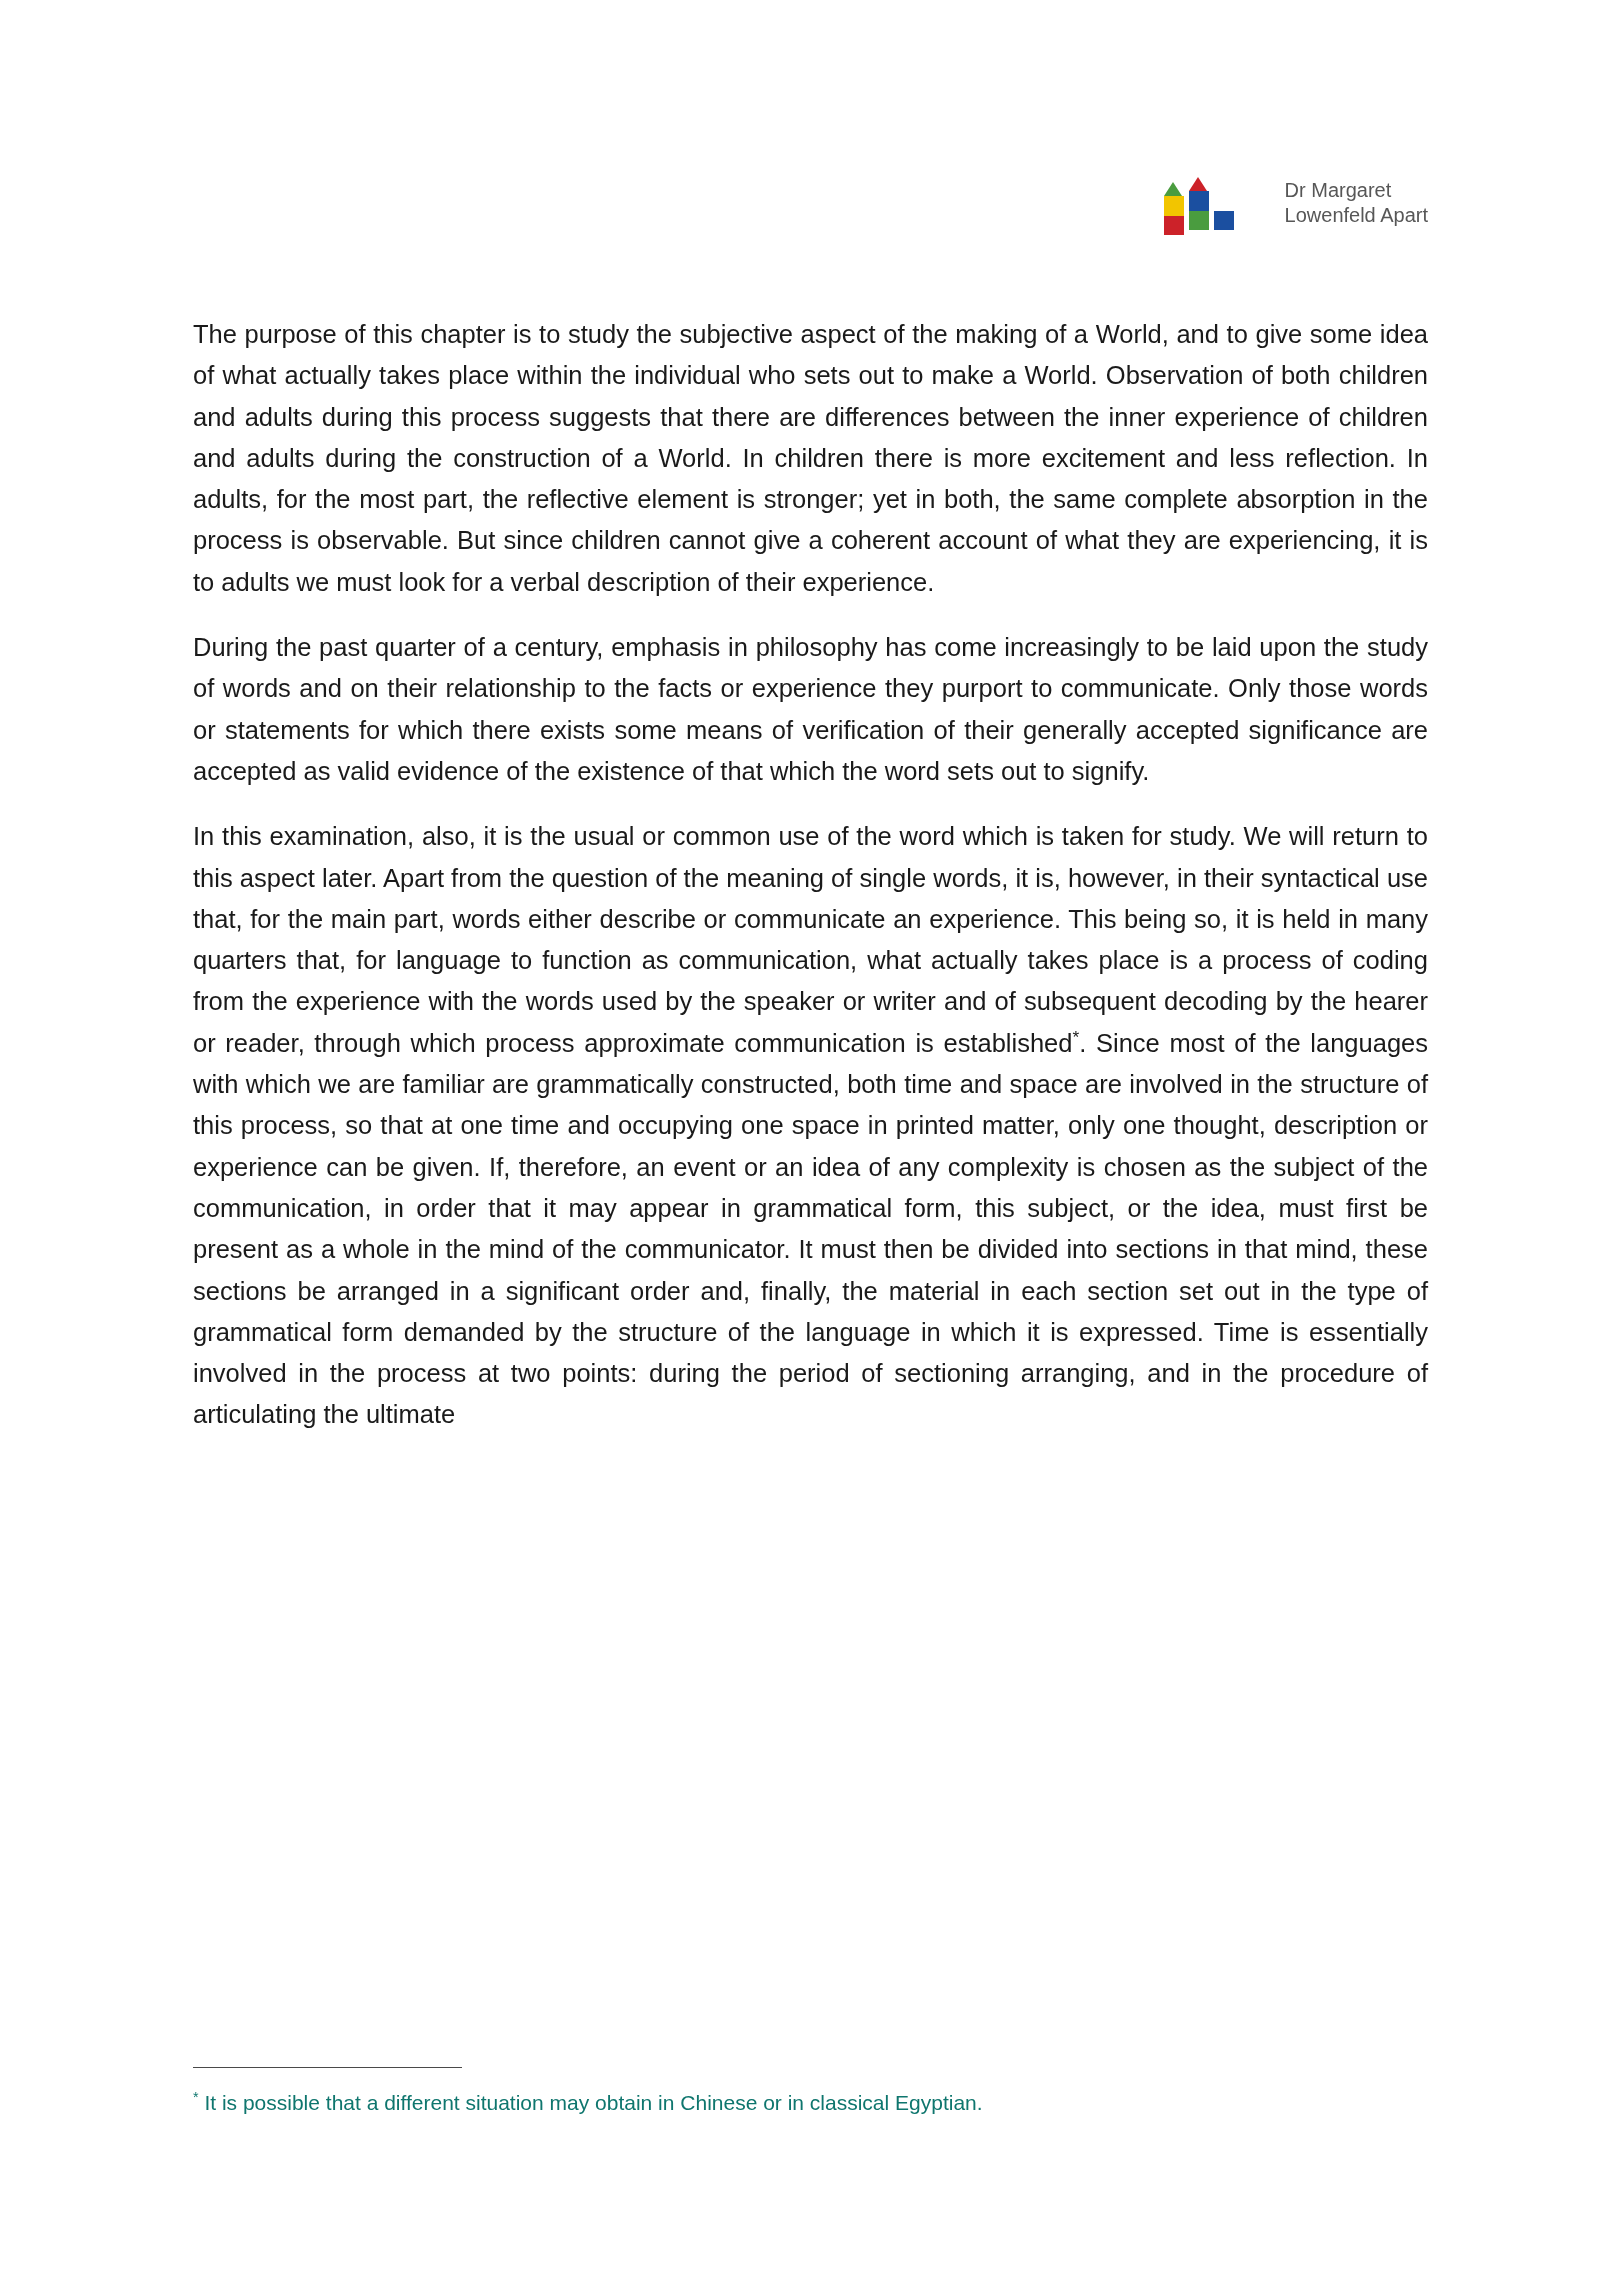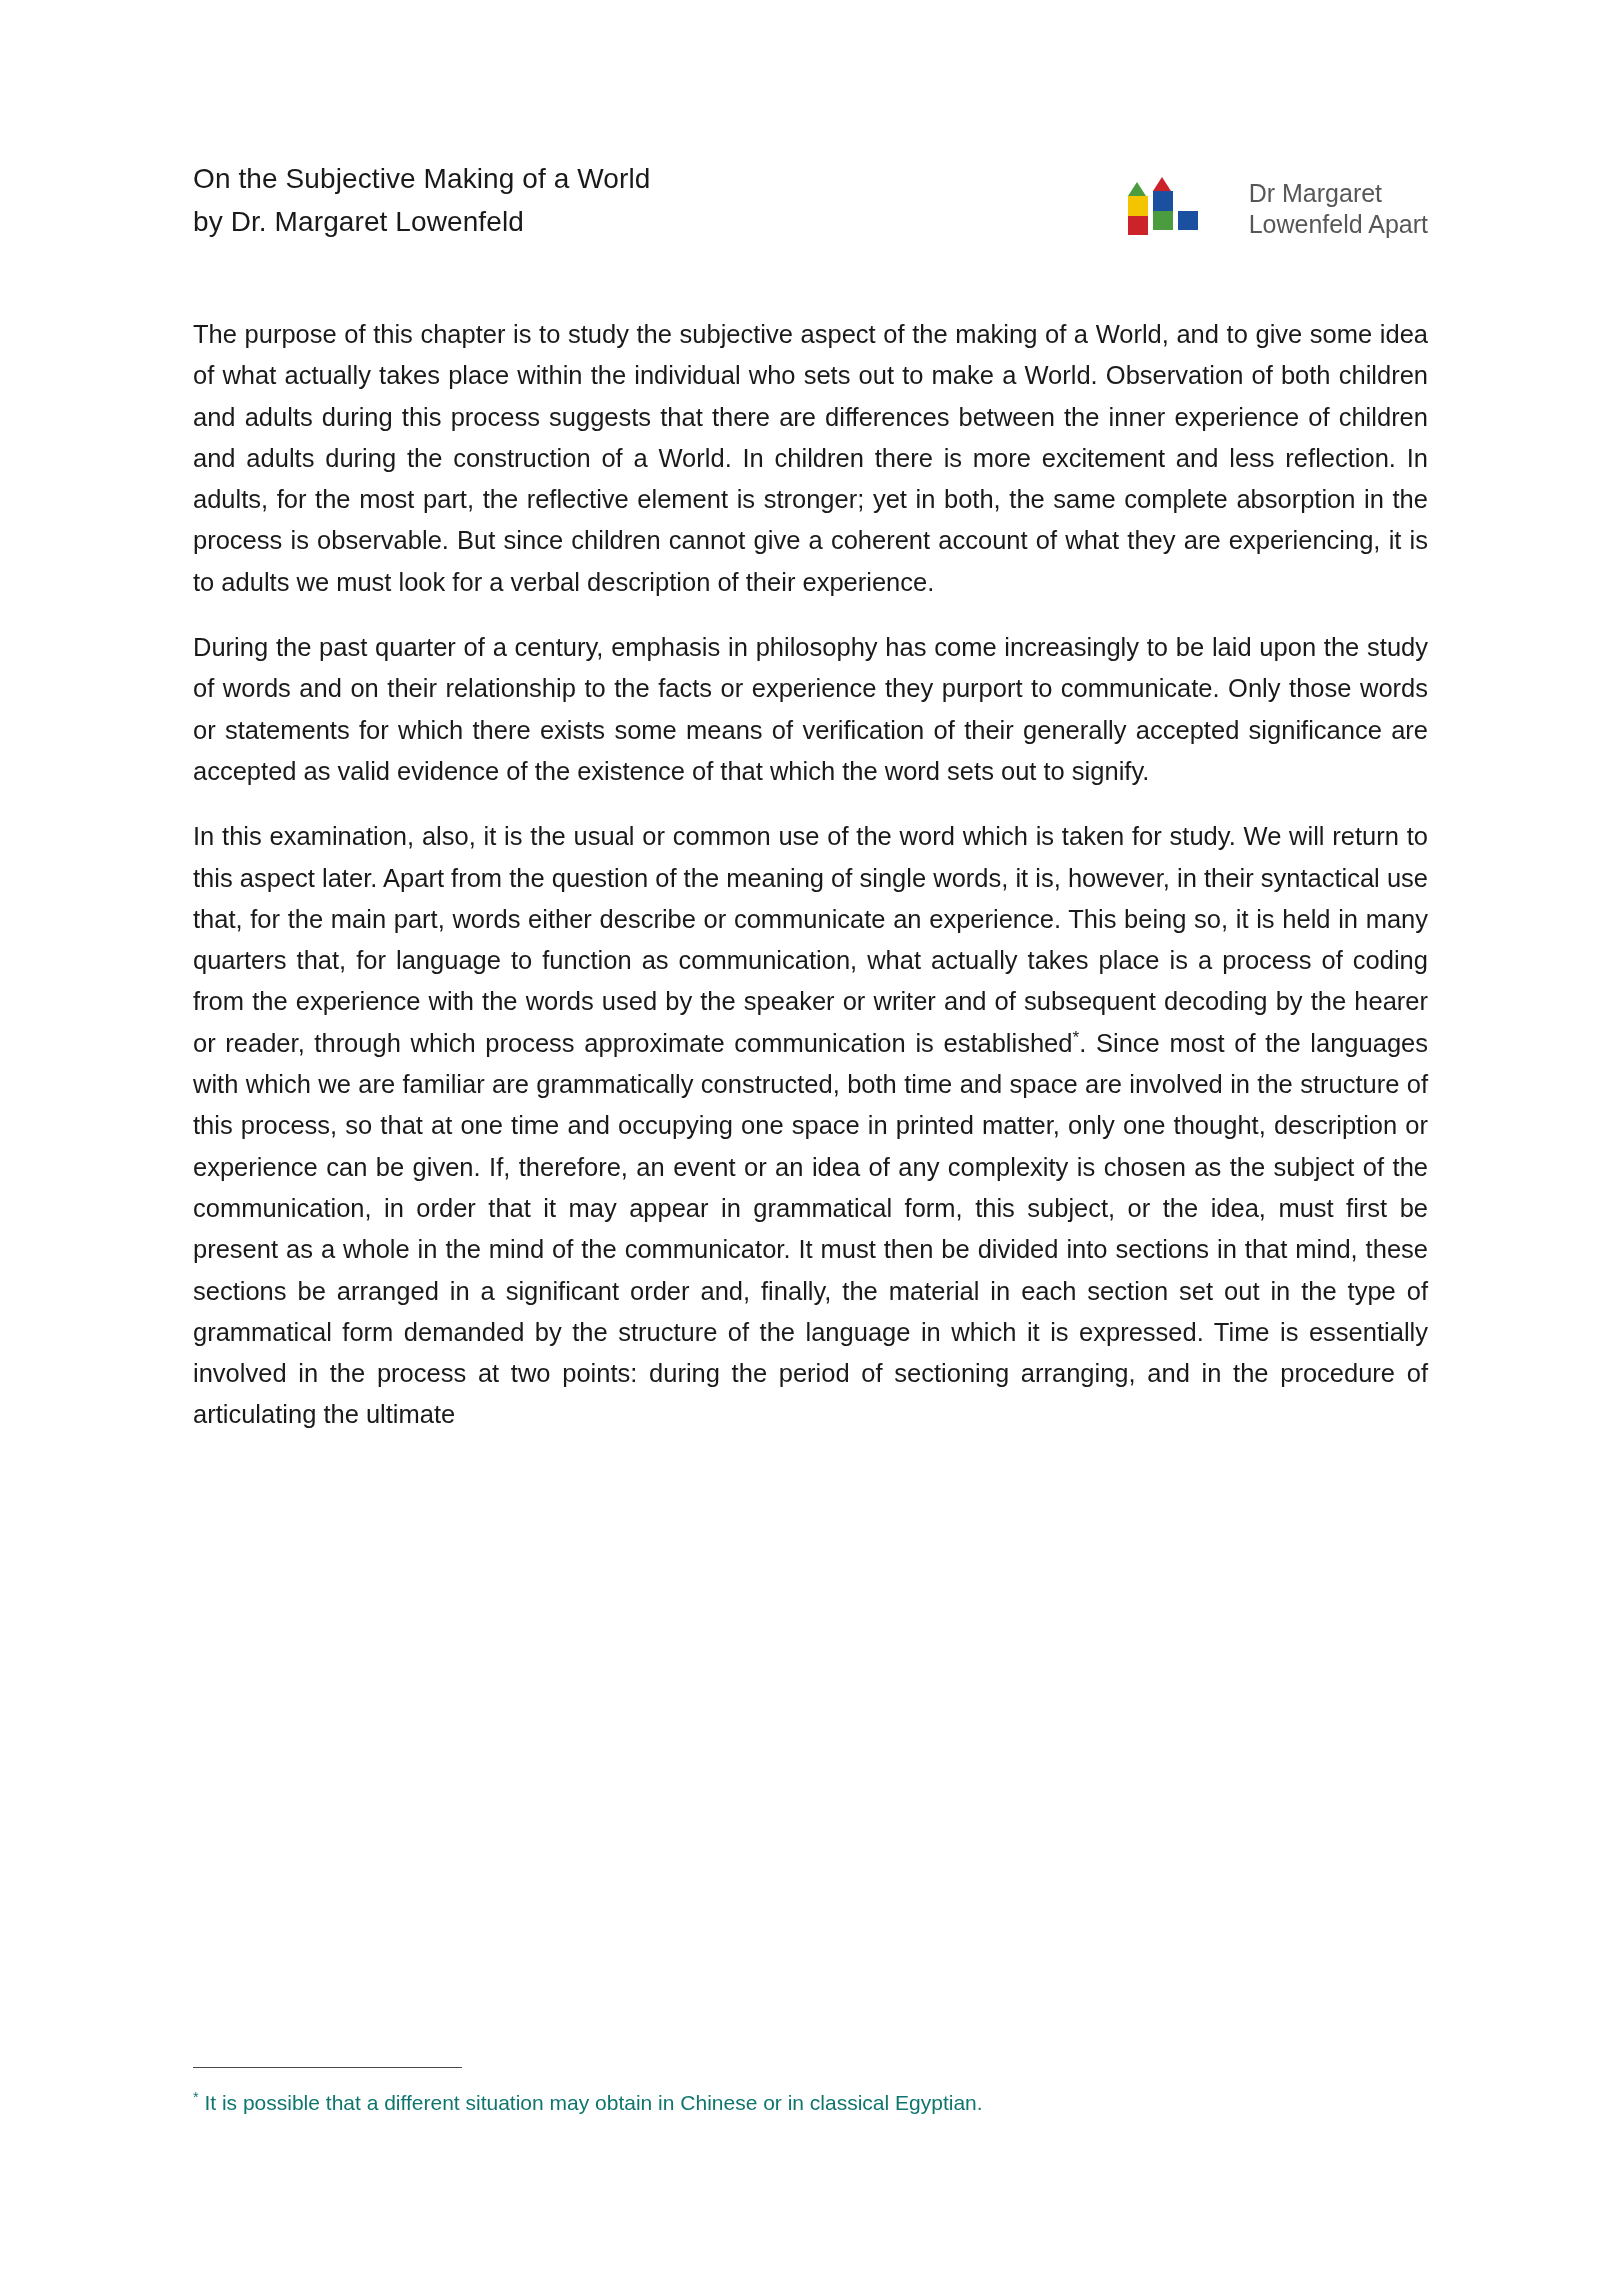--- a/index.html
+++ b/index.html
@@ -57,21 +57,21 @@
   }
   .logo-mark .roof {
     position: absolute;
     width: 0;
     height: 0;
     border-left: 9.9px solid transparent;
     border-right: 9.9px solid transparent;
   }
   .logo-text {
     font-family: "Liberation Sans", sans-serif;
-    font-size: 25px;
+    font-size: 20px;
     line-height: 1.22;
     color: #575757;
     font-weight: 400;
     padding-top: 1.8px;
     white-space: nowrap;
     margin-left: 40px;
   }
   .body-text p {
     font-family: "Liberation Sans", sans-serif;
     font-size: 25.5px;
@@ -101,24 +101,20 @@
     color: #0f766e;
   }
   sup { font-size: 0.68em; vertical-align: super; line-height: 0; }
 </style>
 </head>
 <body>
 
 <div class="page">
 
   <div class="header-row">
-    <div class="title-block">
-      <div class="doc-title">On the Subjective Making of a World</div>
-      <div class="doc-author">by Dr. Margaret Lowenfeld</div>
-    </div>
 
     <div class="logo">
       <div class="logo-mark">
         <span class="roof" style="left:1.8px; top:5.4px; border-bottom:14.3px solid #4a9c3f;"></span>
         <span class="roof" style="left:27px; top:0px; border-bottom:14.3px solid #cc2229;"></span>
         <span class="blk" style="left:1.8px; top:19.7px; background:#f2c500;"></span>
         <span class="blk" style="left:27px; top:14.3px; background:#1b4fa0;"></span>
         <span class="blk" style="left:1.8px; top:39px; background:#cc2229;"></span>
         <span class="blk" style="left:27px; top:34px; background:#4a9c3f;"></span>
         <span class="blk" style="left:52px; top:34px; background:#1b4fa0;"></span>

